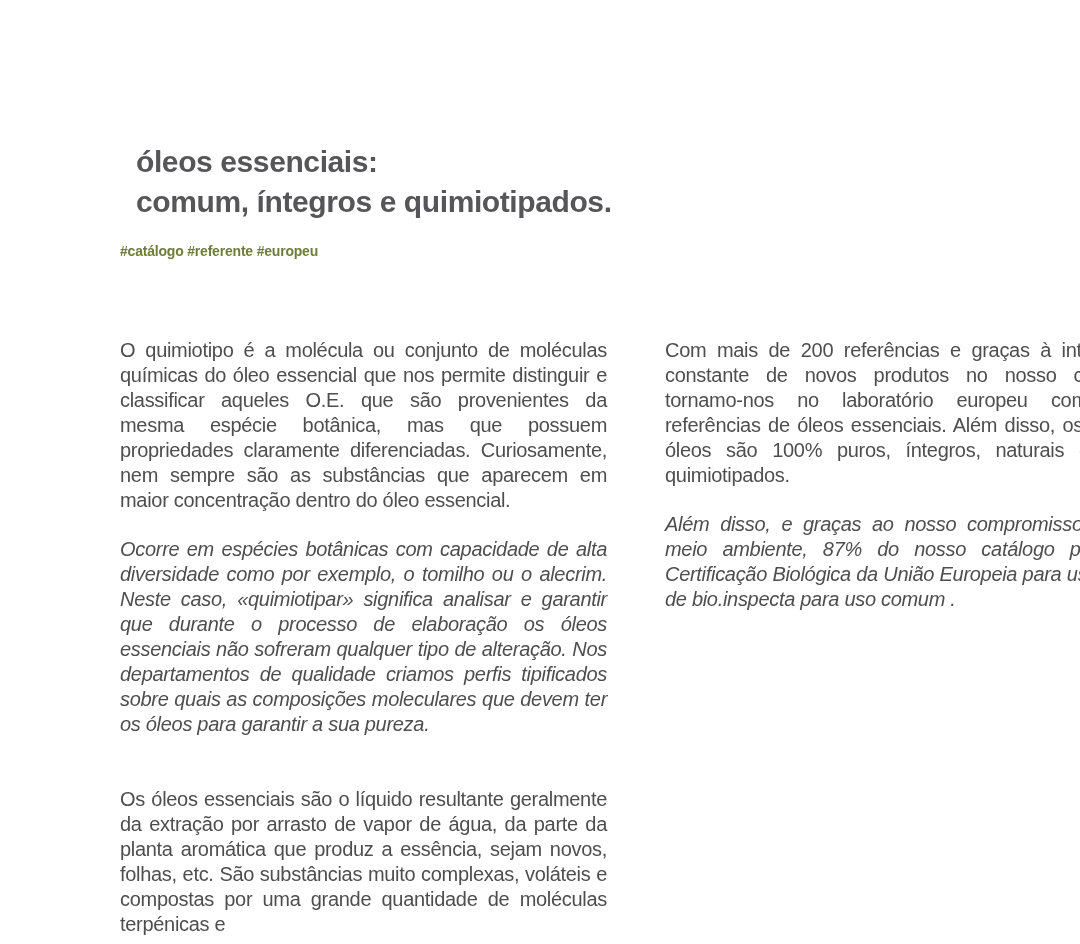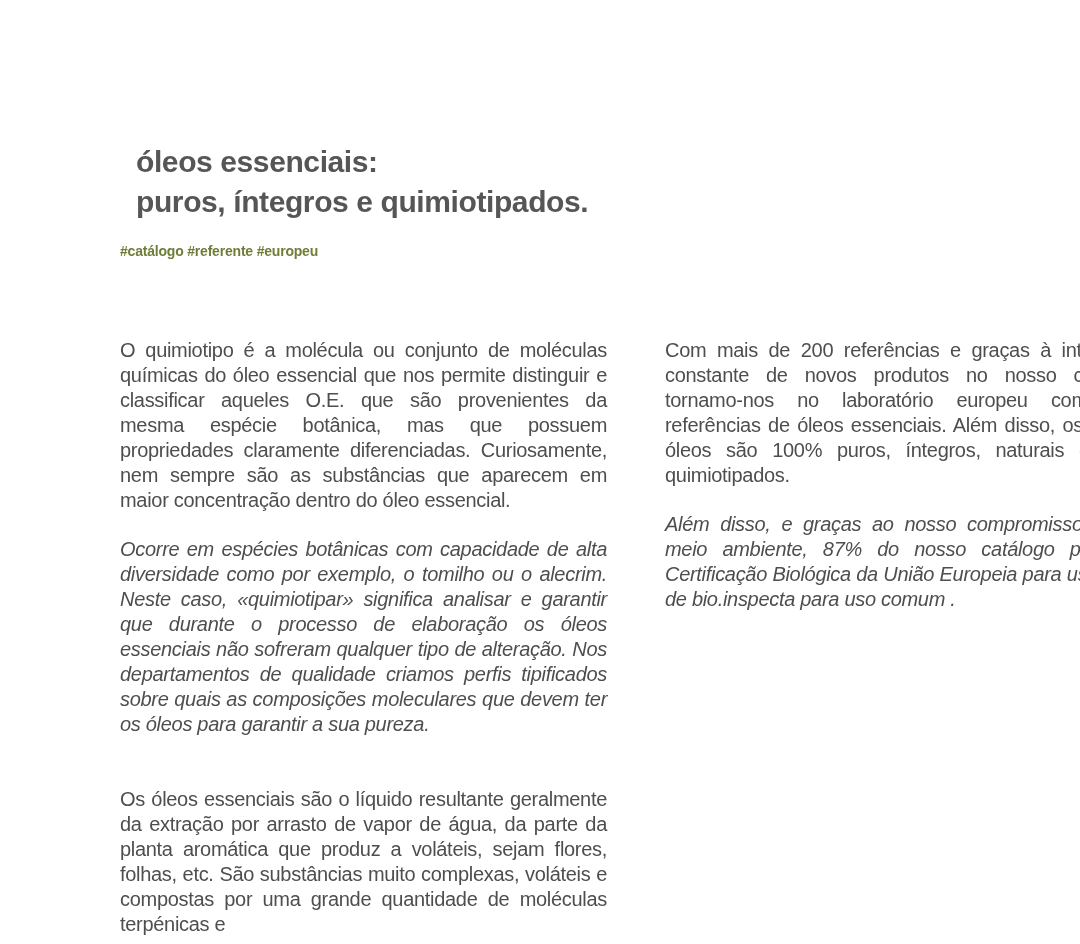--- a/index.html
+++ b/index.html
@@ -86,30 +86,30 @@
   }
 </style>
 </head>
 <body>
 
 <div class="page">
 
   <header class="header">
     <h1 class="page-title">
       <span>óleos essenciais:</span><br>
-      <span>puros, íntegros e quimiotipados.</span>
+      <span>comum, íntegros e quimiotipados.</span>
     </h1>
     <div class="hashtags">#catálogo #referente #europeu</div>
   </header>
 
   <main class="columns">
     <div class="col">
       <p>O quimiotipo é a molécula ou conjunto de moléculas químicas do óleo essencial que nos permite distinguir e classificar aqueles O.E. que são provenientes da mesma espécie botânica, mas que possuem propriedades claramente diferenciadas. Curiosamente, nem sempre são as substâncias que aparecem em maior concentração dentro do óleo essencial.</p>
       <p>Ocorre em espécies botânicas com capacidade de alta diversidade como por exemplo, o tomilho ou o alecrim. Neste caso, «quimiotipar» significa analisar e garantir que durante o processo de elaboração os óleos essenciais não sofreram qualquer tipo de alteração. Nos departamentos de qualidade criamos perfis tipificados sobre quais as composições moleculares que devem ter os óleos para garantir a sua pureza.</p>
-      <p>Os óleos essenciais são o líquido resultante geralmente da extração por arrasto de vapor de água, da parte da planta aromática que produz a voláteis, sejam flores, folhas, etc. São substâncias muito complexas, voláteis e compostas por uma grande quantidade de moléculas terpénicas e</p>
+      <p>Os óleos essenciais são o líquido resultante geralmente da extração por arrasto de vapor de água, da parte da planta aromática que produz a essência, sejam novos, folhas, etc. São substâncias muito complexas, voláteis e compostas por uma grande quantidade de moléculas terpénicas e</p>
     </div>
     <div class="col">
       <p>Com mais de 200 referências e graças à integração constante de novos produtos no nosso catálogo, tornamo-nos no laboratório europeu com mais referências de óleos essenciais. Além disso, os nossos óleos são 100% puros, íntegros, naturais e estão quimiotipados.</p>
       <p>Além disso, e graças ao nosso compromisso com o meio ambiente, 87% do nosso catálogo possui a Certificação Biológica da União Europeia para uso oral e de bio.inspecta para uso comum .</p>
     </div>
   </main>
 
   <footer class="footer">
     <span class="site-name">terpenic.com</span>
     <span class="page-number">11</span>

